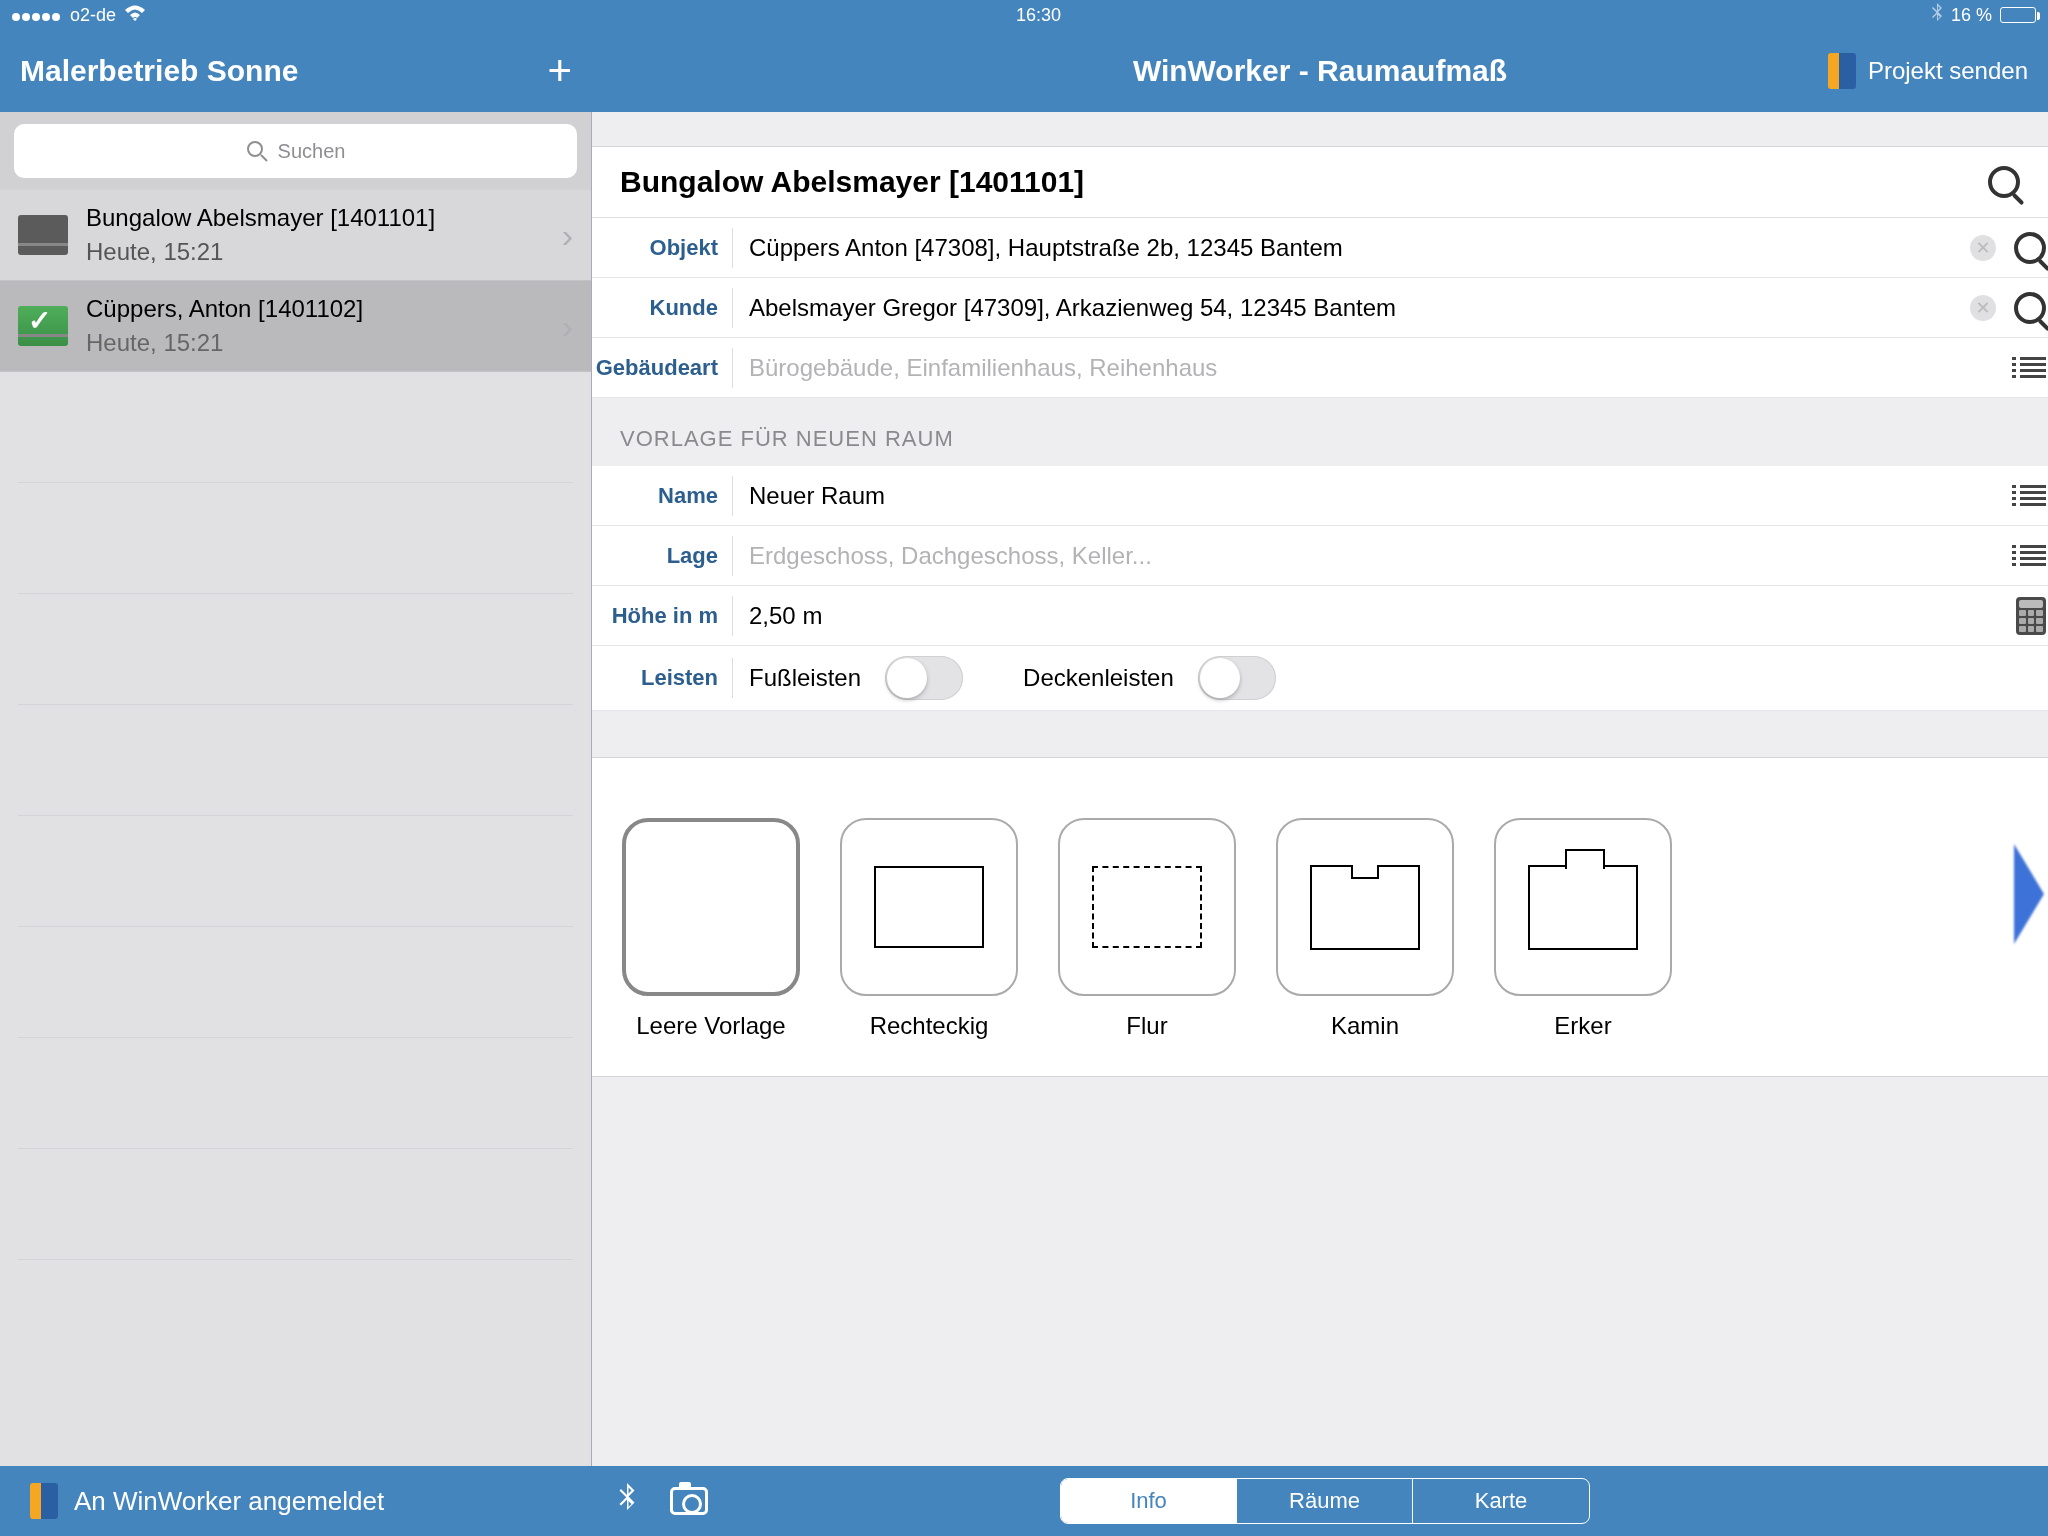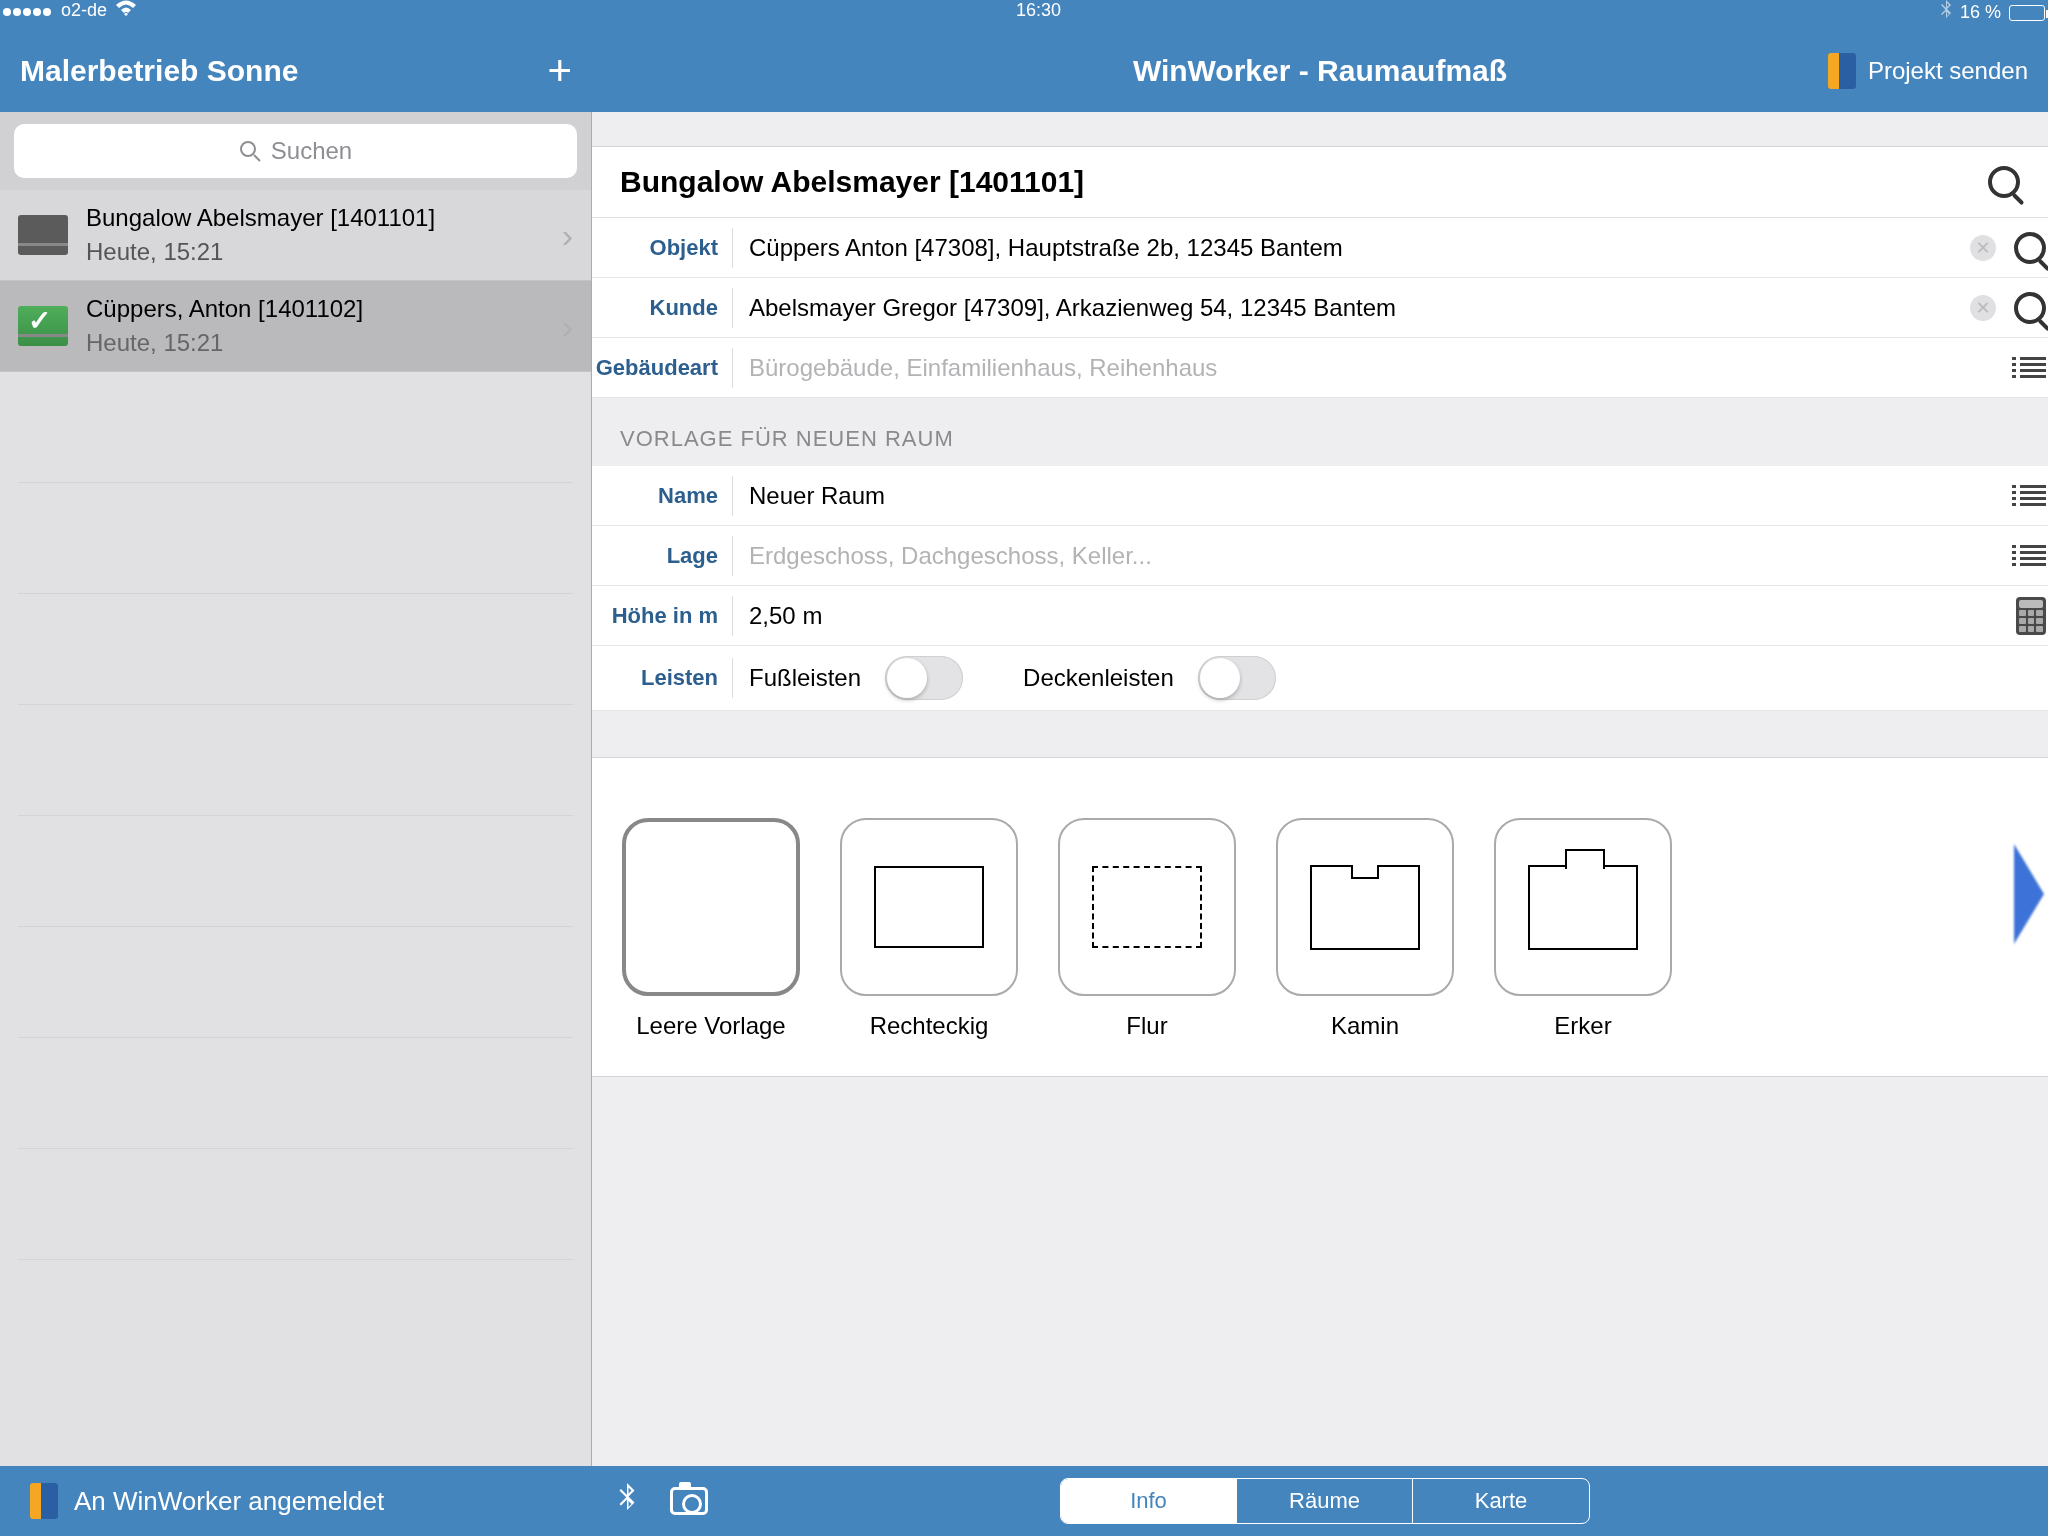--- a/index.html
+++ b/index.html
@@ -8,23 +8,23 @@
   background: #fff;
   width: 2048px;
   height: 1536px;
   overflow: hidden;
 }
 .statusbar {
   height: 30px;
   background: #4585bd;
   color: #fff;
   display: flex;
-  align-items: flex-start;
+  align-items: center;
   justify-content: space-between;
-  padding: 0 3px;
+  padding: 0 12px;
   font-size: 18px;
   font-weight: 500;
 }
 .status-left, .status-right { display: flex; align-items: center; gap: 8px; }
 .dots span { display:inline-block; width:8px; height:8px; background:#fff; border-radius:50%; margin-right:2px; }
 .navbar {
   height: 82px;
   background: #4585bd;
   display: flex;
 }
@@ -34,21 +34,21 @@
 .nav-right { flex:1; display:flex; align-items:center; justify-content:center; position:relative; }
 .nav-right .title { color:#fff; font-size:30px; font-weight:600; }
 .nav-send { position:absolute; right:20px; display:flex; align-items:center; gap:12px; color:#fff; font-size:24px; font-weight:500;}
 .app-icon { width:28px; height:36px; background:linear-gradient(90deg, #f5a623 0%, #f5a623 40%, #2b5fa3 40%, #2b5fa3 100%); border-radius:3px; }
 
 .main { display:flex; height: calc(100% - 30px - 82px - 70px); }
 
 
 .sidebar { width:592px; background:#e1e1e3; display:flex; flex-direction:column; border-right:1px solid #aab; }
 .search-wrap { background:#d1d1d4; padding:12px 14px; }
-.search-box { background:#fff; border-radius:10px; height:54px; display:flex; align-items:center; justify-content:center; color:#8e8e93; font-size:24px; gap:10px; }
+.search-box { background:#fff; border-radius:10px; height:54px; display:flex; align-items:center; justify-content:center; color:#8e8e93; font-size:20px; gap:10px; }
 .sidebar-item { display:flex; align-items:center; padding:14px 18px; gap:18px; border-bottom:1px solid #c4c4c8; position:relative; }
 .sidebar-item.selected { background:#bababd; }
 .sidebar-item.normal { background:#d8d8da; }
 .tray-icon { width:50px; height:40px; background:#5b5b5b; border-radius:3px; position:relative; }
 .tray-icon::before { content:''; position:absolute; top:28px; left:0; right:0; height:3px; background:#888; }
 .tray-icon.green { background:linear-gradient(#4fae5a,#3a8f47); }
 .tray-icon.green::after { content:'✓'; position:absolute; color:#fff; font-size:28px; top:-2px; left:10px; font-weight:bold; }
 .item-texts { flex:1; }
 .item-title { font-size:24px; color:#000; }
 .item-sub { font-size:24px; color:#555; margin-top:6px; }

